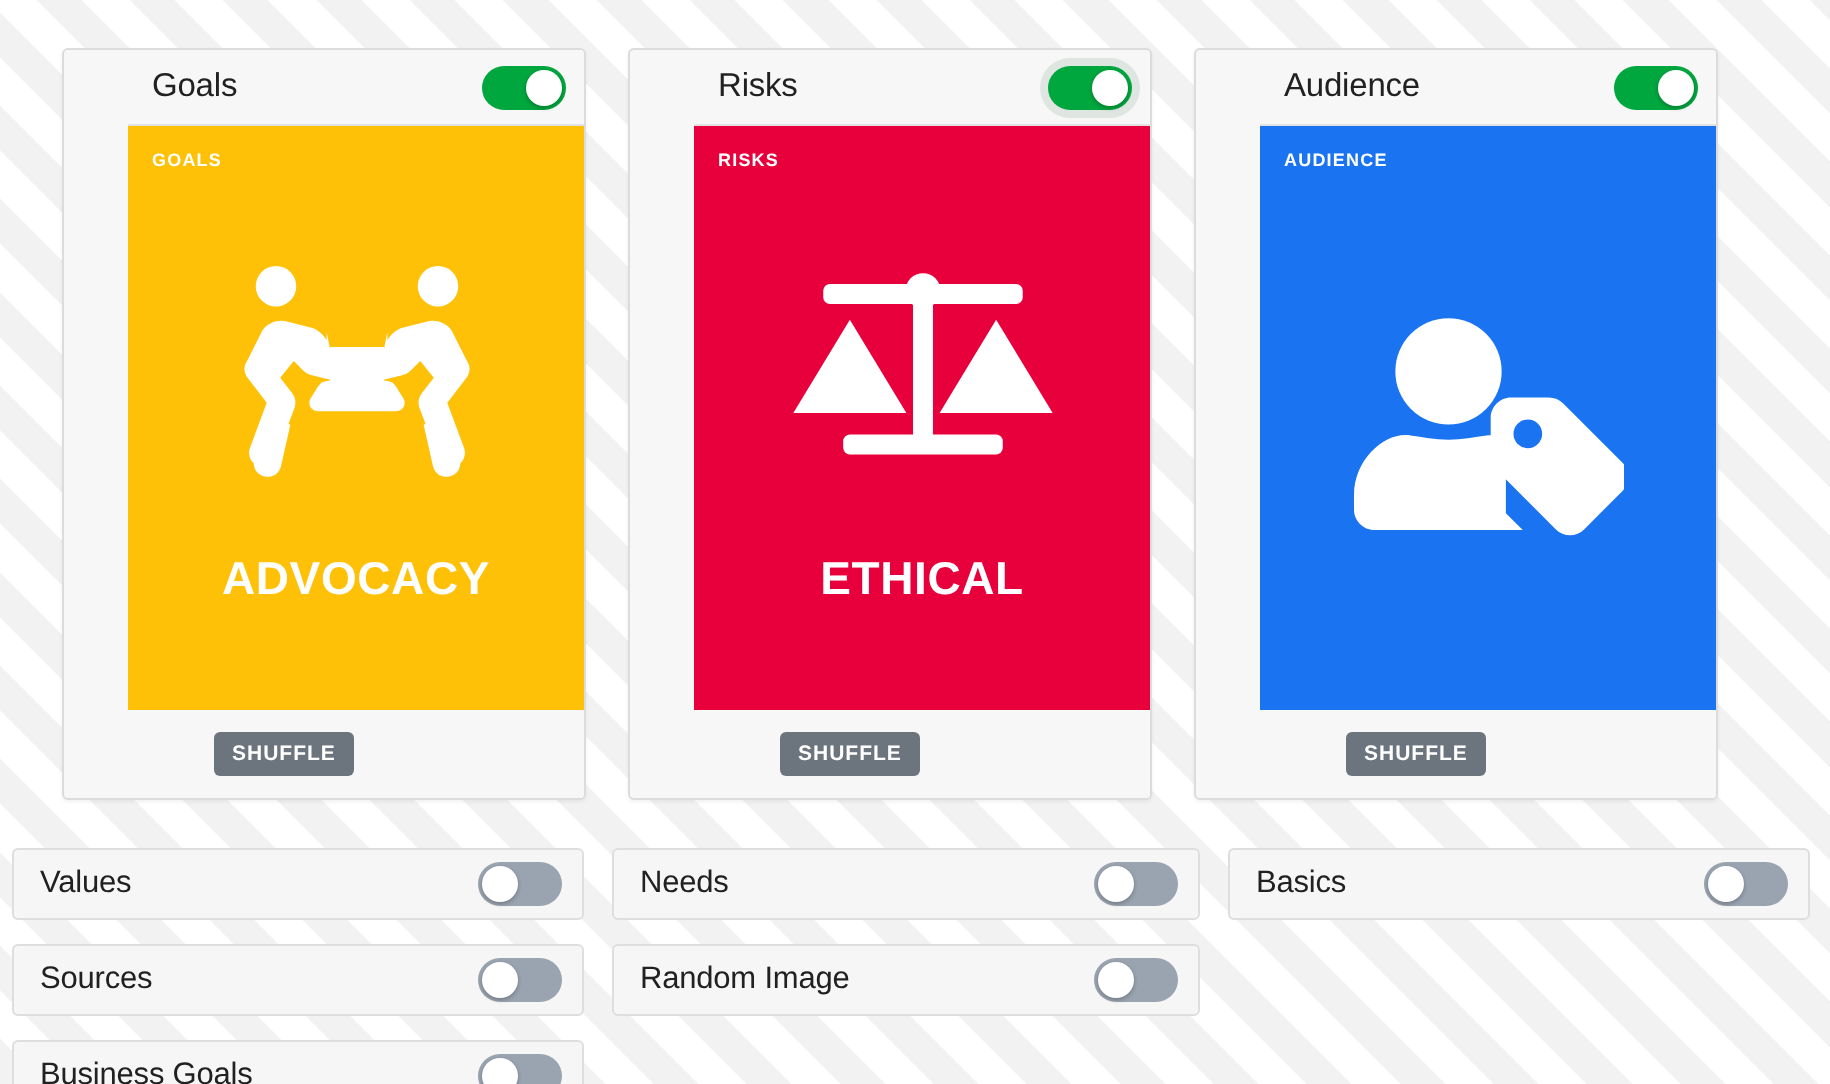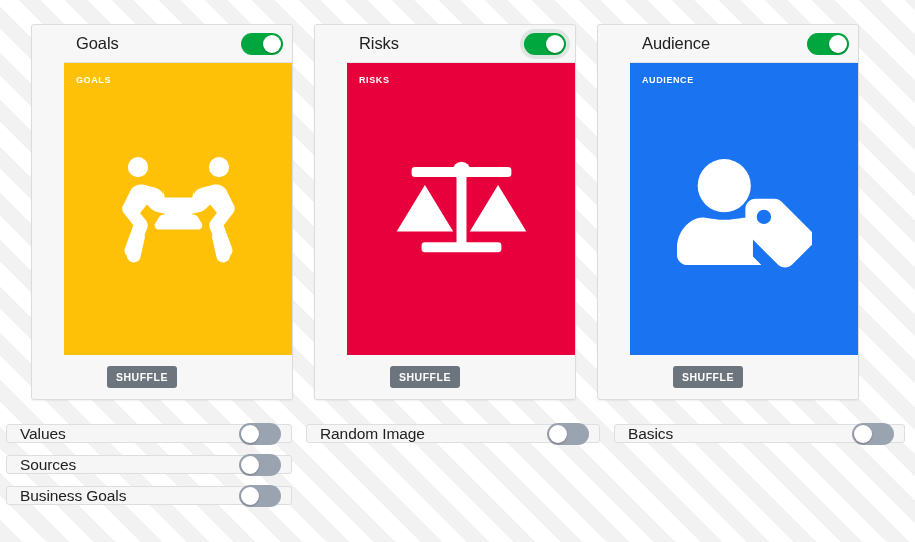--- a/index.html
+++ b/index.html
@@ -156,21 +156,21 @@
   .switch-col {
     display: flex;
     flex-direction: column;
     gap: 12px;
   }
   .switch-col.col-1 { width: 286px; }
   .switch-col.col-2 { width: 294px; }
   .switch-col.col-3 { width: 291px; }
 
   .switch-row {
-    height: 19px;
+    height: 36px;
     background: #f6f6f6;
     border: 1px solid #dedede;
     border-radius: 3px;
     display: flex;
     align-items: center;
     justify-content: space-between;
     padding: 0 10px 0 13px;
     cursor: pointer;
   }
 
@@ -196,20 +196,21 @@
       <span class="card-kicker">GOALS</span>
       <div class="card-icon">
         <svg width="135" height="118" viewBox="0 0 640 512" fill="#ffffff" aria-hidden="true">
           <path d="M128 96a48 48 0 1 0 0-96 48 48 0 1 0 0 96zM512 96a48 48 0 1 0 0-96 48 48 0 1 0 0 96zM256 192h128v86l-40 32H296l-40-32v-86z"></path>
           <path d="M248 176c-8-14-22-26-38-30l-54-14c-22-6-46 2-60 20L60 224c-9 12-9 28 0 40l46 60-40 108c-6 17 3 36 20 42s36-3 42-20l44-118c4-12 2-25-6-35l-28-36 32-40 22 22c6 6 13 10 21 12l58 14-23-117z"></path>
           <path d="M392 176c8-14 22-26 38-30l54-14c22-6 46 2 60 20l36 72c9 12 9 28 0 40l-46 60 40 108c6 17-3 36-20 42s-36-3-42-20l-44-118c-4-12-2-25 6-35l28-36-32-40-22 22c-6 6-13 10-21 12l-58 14 23-117z"></path>
           <path d="M100 352l-24 108c-4 18 7 35 25 39s35-7 39-25l22-98-62-24zM540 352l24 108c4 18-7 35-25 39s-35-7-39-25l-22-98 62-24z"></path>
           <path d="M252 272h136c10 0 19 5 24 13l18 29c8 13-1 30-17 30H227c-16 0-25-17-17-30l18-29c5-8 14-13 24-13z"></path>
         </svg>
       </div>
+      <div class="card-value">ADVOCACY</div>
     </div>
     <div class="card-footer">
       <button class="shuffle-btn">SHUFFLE</button>
     </div>
   </div>
 
   <div class="card">
     <div class="card-header">
       <span class="card-title">Risks</span>
       <div class="toggle on focused">
@@ -221,20 +222,21 @@
       <div class="card-icon">
         <svg width="133" height="133" viewBox="0 0 640 512" fill="#ffffff" aria-hidden="true">
           <circle cx="320" cy="58" r="42"></circle>
           <rect x="80" y="42" width="480" height="48" rx="16"></rect>
           <rect x="296" y="58" width="48" height="372" rx="6"></rect>
           <rect x="128" y="404" width="384" height="48" rx="16"></rect>
           <path d="M144 128 L8 352 h272 z M144 196 L70 318 h148 z"></path>
           <path d="M496 128 L360 352 h272 z M496 196 L422 318 h148 z"></path>
         </svg>
       </div>
+      <div class="card-value">ETHICAL</div>
     </div>
     <div class="card-footer">
       <button class="shuffle-btn">SHUFFLE</button>
     </div>
   </div>
 
   <div class="card">
     <div class="card-header">
       <span class="card-title">Audience</span>
       <div class="toggle on">
@@ -276,20 +278,26 @@
     <div class="switch-row">
       <span class="switch-label">Business Goals</span>
       <div class="toggle off">
           <span class="knob"></span>
         </div>
     </div>
   </div>
 
   <div class="switch-col col-2">
     <div class="switch-row">
+      <span class="switch-label">Needs</span>
+      <div class="toggle off">
+          <span class="knob"></span>
+        </div>
+    </div>
+    <div class="switch-row">
       <span class="switch-label">Random Image</span>
       <div class="toggle off">
           <span class="knob"></span>
         </div>
     </div>
   </div>
 
   <div class="switch-col col-3">
     <div class="switch-row">
       <span class="switch-label">Basics</span>

